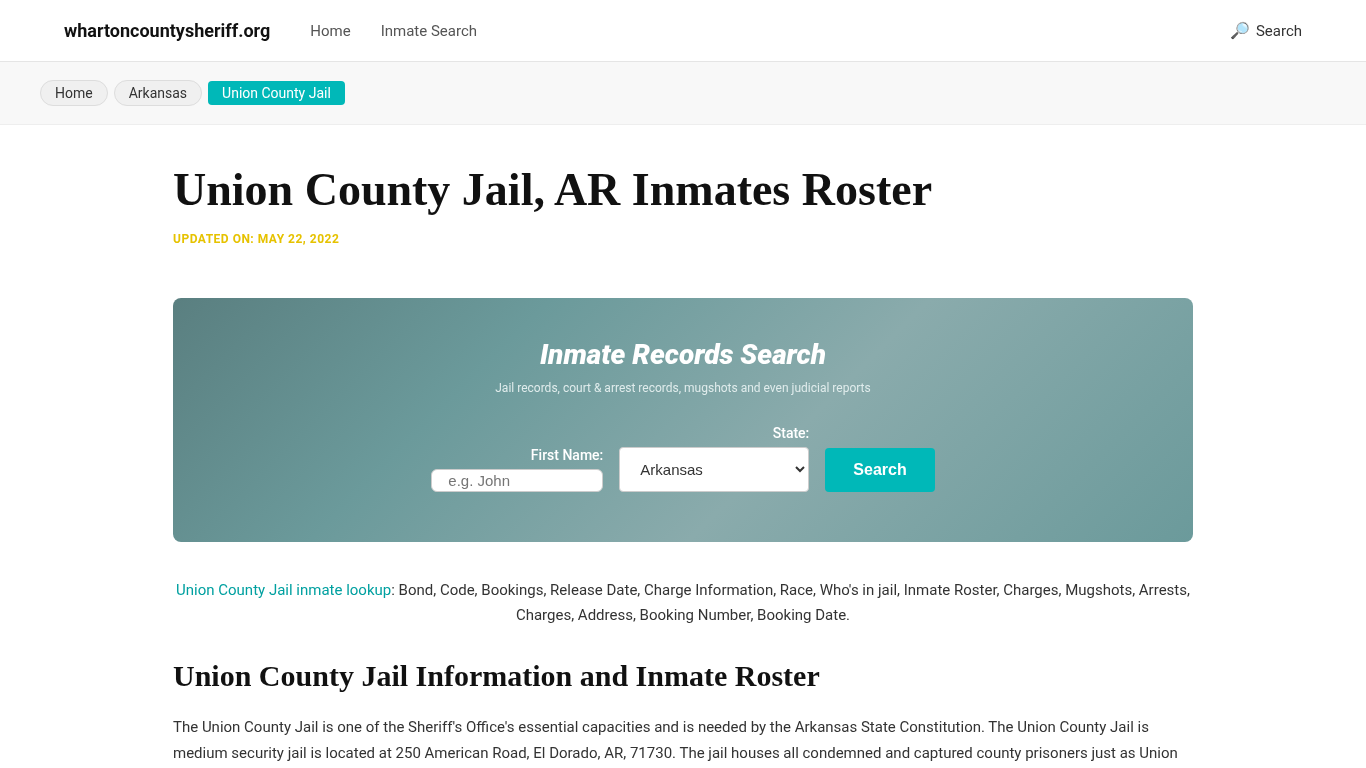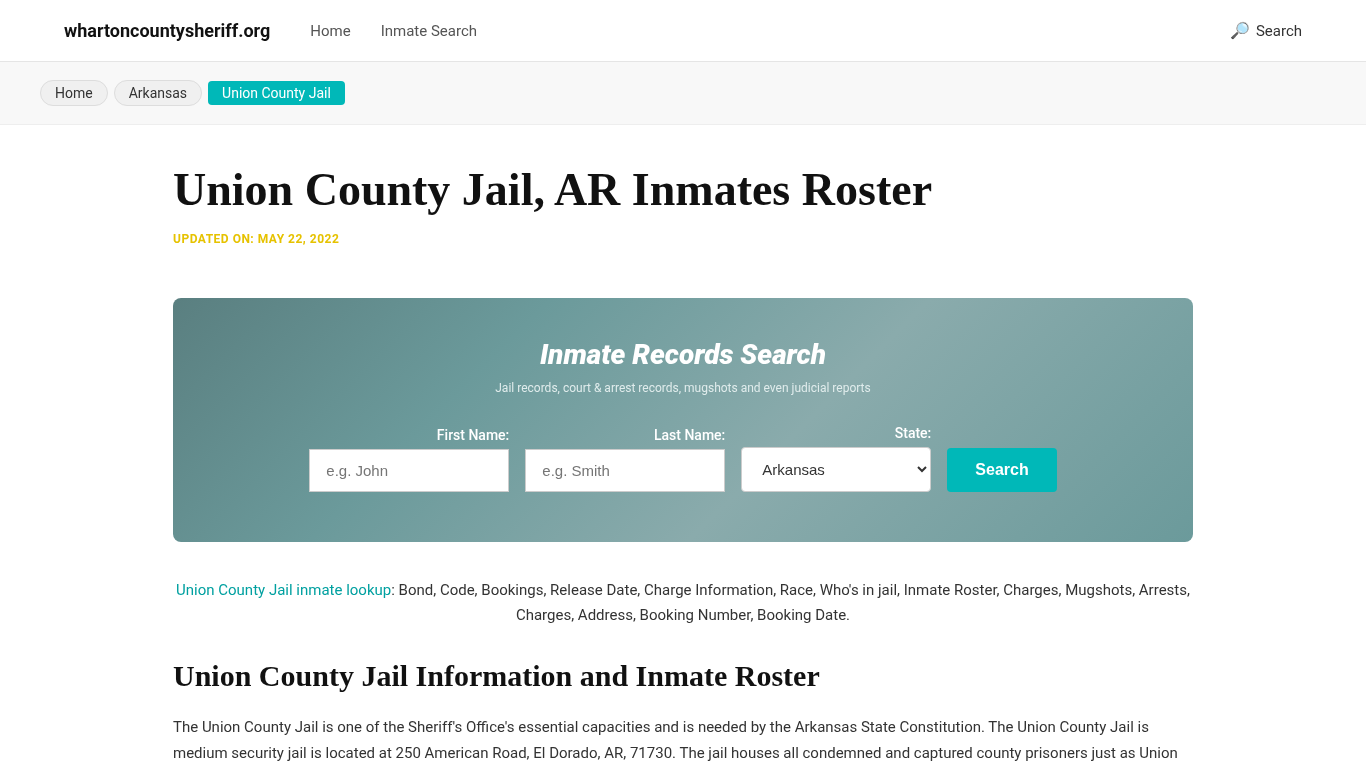--- a/index.html
+++ b/index.html
@@ -164,26 +164,26 @@
     }
 
     .form-label {
       font-size: 14px;
       color: #fff;
       font-weight: 500;
     }
 
     .form-input {
       border: 1px solid #ccc;
-      border-radius: 0;
-      padding: 12px 16px;
+      border-radius: 6px;
+      padding: 2px 16px;
       font-size: 15px;
       color: #999;
       background: #fff;
-      width: 200px;
+      width: 172px;
       outline: none;
     }
 
     .form-select {
       border: 1px solid #ccc;
       border-radius: 4px;
       padding: 12px 16px;
       font-size: 15px;
       color: #333;
       background: #fff;
@@ -275,24 +275,20 @@
   <div class="search-widget">
     <h2 class="search-widget-title">Inmate Records Search</h2>
     <p class="search-widget-subtitle">Jail records, court &amp; arrest records, mugshots and even judicial reports</p>
 
     <div class="search-form">
       <div class="form-group">
         <label class="form-label">First Name:</label>
         <input class="form-input" type="text" placeholder="e.g. John" style="">
       </div>
       <div class="form-group">
-        <label class="form-label">Last Name:</label>
-        <input class="form-input" type="text" placeholder="e.g. Smith" style="">
-      </div>
-      <div class="form-group">
         <label class="form-label">State:</label>
         <select class="form-select">
           <option>Arkansas</option>
         </select>
       </div>
       <button class="search-btn">Search</button>
     </div>
   </div>
 
   <p class="description-text">

